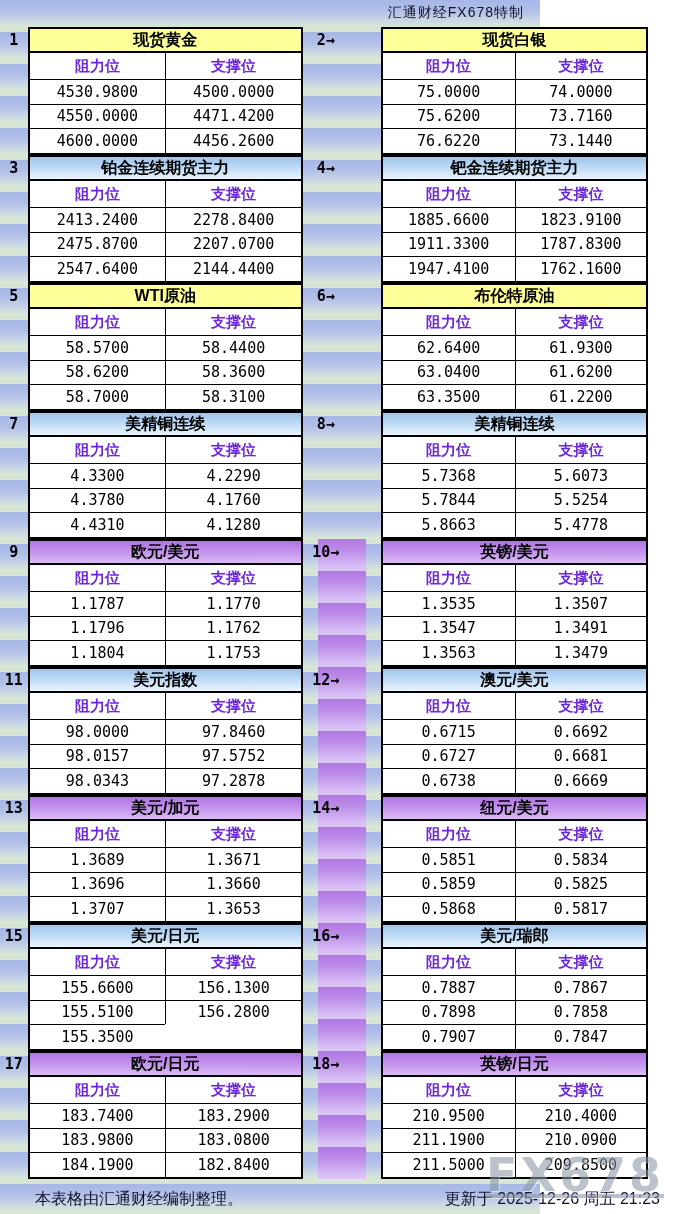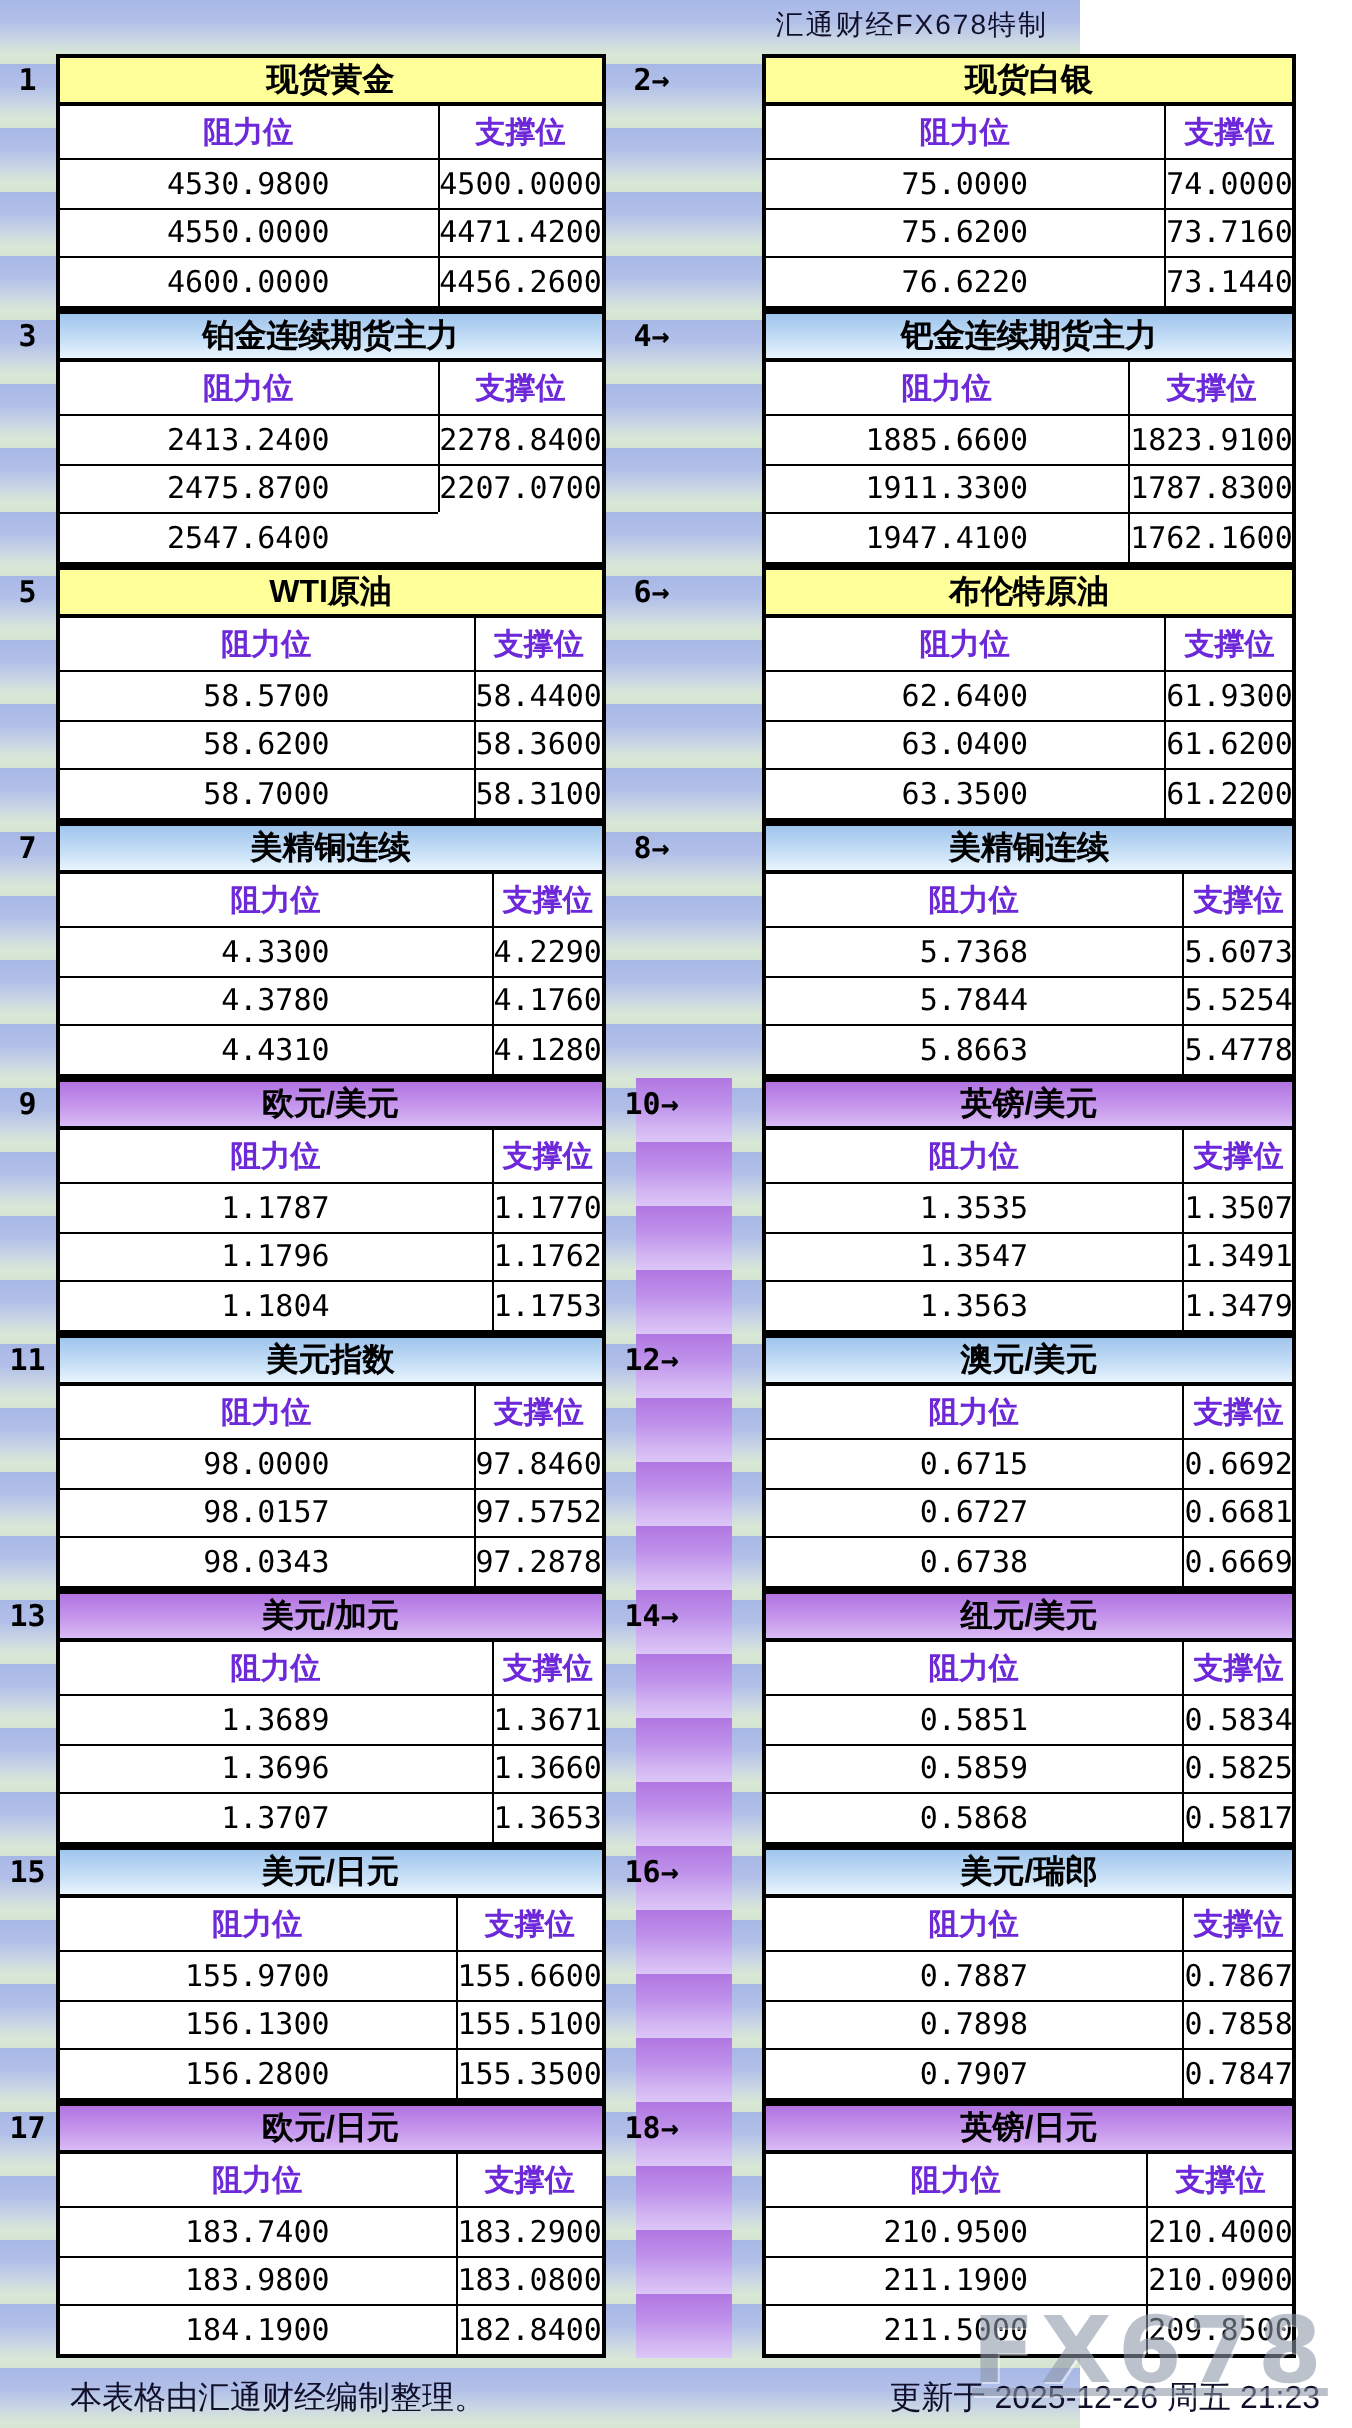--- a/index.html
+++ b/index.html
@@ -29,21 +29,21 @@
   .margincol{width:29px;}
   .side-num,.gut-label{
     height:26px;display:flex;align-items:center;justify-content:center;
     font-family:"DejaVu Sans Mono",monospace;font-size:15px;color:#000;font-weight:600;
   }
   .blk-slot.L{width:289px;}
   .blk-slot.R{width:281px;padding-left:32px;}
   .blk{
     box-sizing:border-box;width:100%;height:100%;
     border:2px solid #000;background:#fff;
-    display:grid;grid-template-columns:1fr;
+    display:grid;grid-template-columns:1fr 1fr;
     grid-template-rows:24px 26px 1fr 1fr 1fr;
   }
   .blk>div{display:flex;align-items:center;justify-content:center;box-sizing:border-box;}
   .blk .title{
     grid-column:1/3;font-size:16px;font-weight:bold;color:#000;
     border-bottom:2px solid #000;
   }
   .t-yellow{background:#ffff99;}
   .t-blue{background:linear-gradient(180deg,#9fc4ec 0%,#c7e0f7 60%,#e9f4fd 100%);}
   .t-purple{background:linear-gradient(180deg,#b173e2 0%,#c697ec 55%,#d9bbf5 100%);}
@@ -119,20 +119,21 @@
     <div class="blk-slot L">
   <div class="blk">
     <div class="title t-blue">铂金连续期货主力</div>
     <div class="hcell">阻力位</div>
     <div class="hcell">支撑位</div>
     <div class="vcell">2413.2400</div>
     <div class="vcell">2278.8400</div>
     <div class="vcell">2475.8700</div>
     <div class="vcell">2207.0700</div>
     <div class="vcell">2547.6400</div>
+    <div class="vcell">2144.4400</div>
   </div>
 </div>
     <div class="gutter">
       <div class="gut-label">
         <span>4</span>
             <span>→</span>
       </div>
     </div>
     <div class="blk-slot R">
   <div class="blk">
@@ -347,21 +348,20 @@
 
   <div class="row">
     <div class="numcol">
       <div class="side-num">15</div>
     </div>
     <div class="blk-slot L">
   <div class="blk">
     <div class="title t-blue">美元/日元</div>
     <div class="hcell">阻力位</div>
     <div class="hcell">支撑位</div>
-    <div class="vcell">155.9700</div>
     <div class="vcell">155.6600</div>
     <div class="vcell">156.1300</div>
     <div class="vcell">155.5100</div>
     <div class="vcell">156.2800</div>
     <div class="vcell">155.3500</div>
   </div>
 </div>
     <div class="gutter">
       <div class="gut-label">
         <span>16</span>

